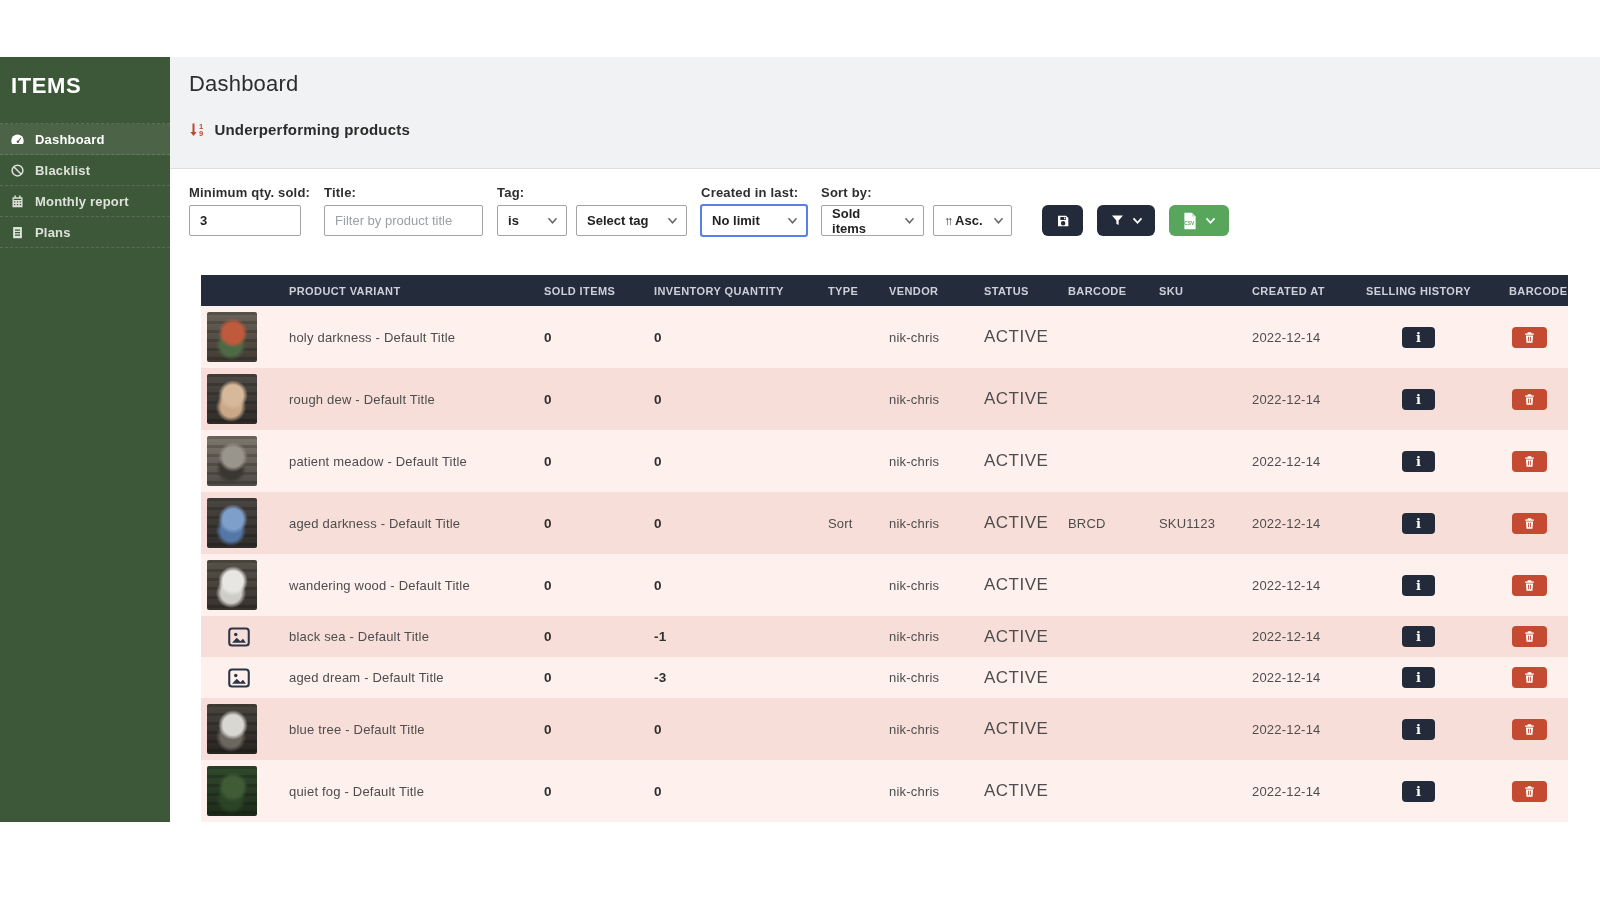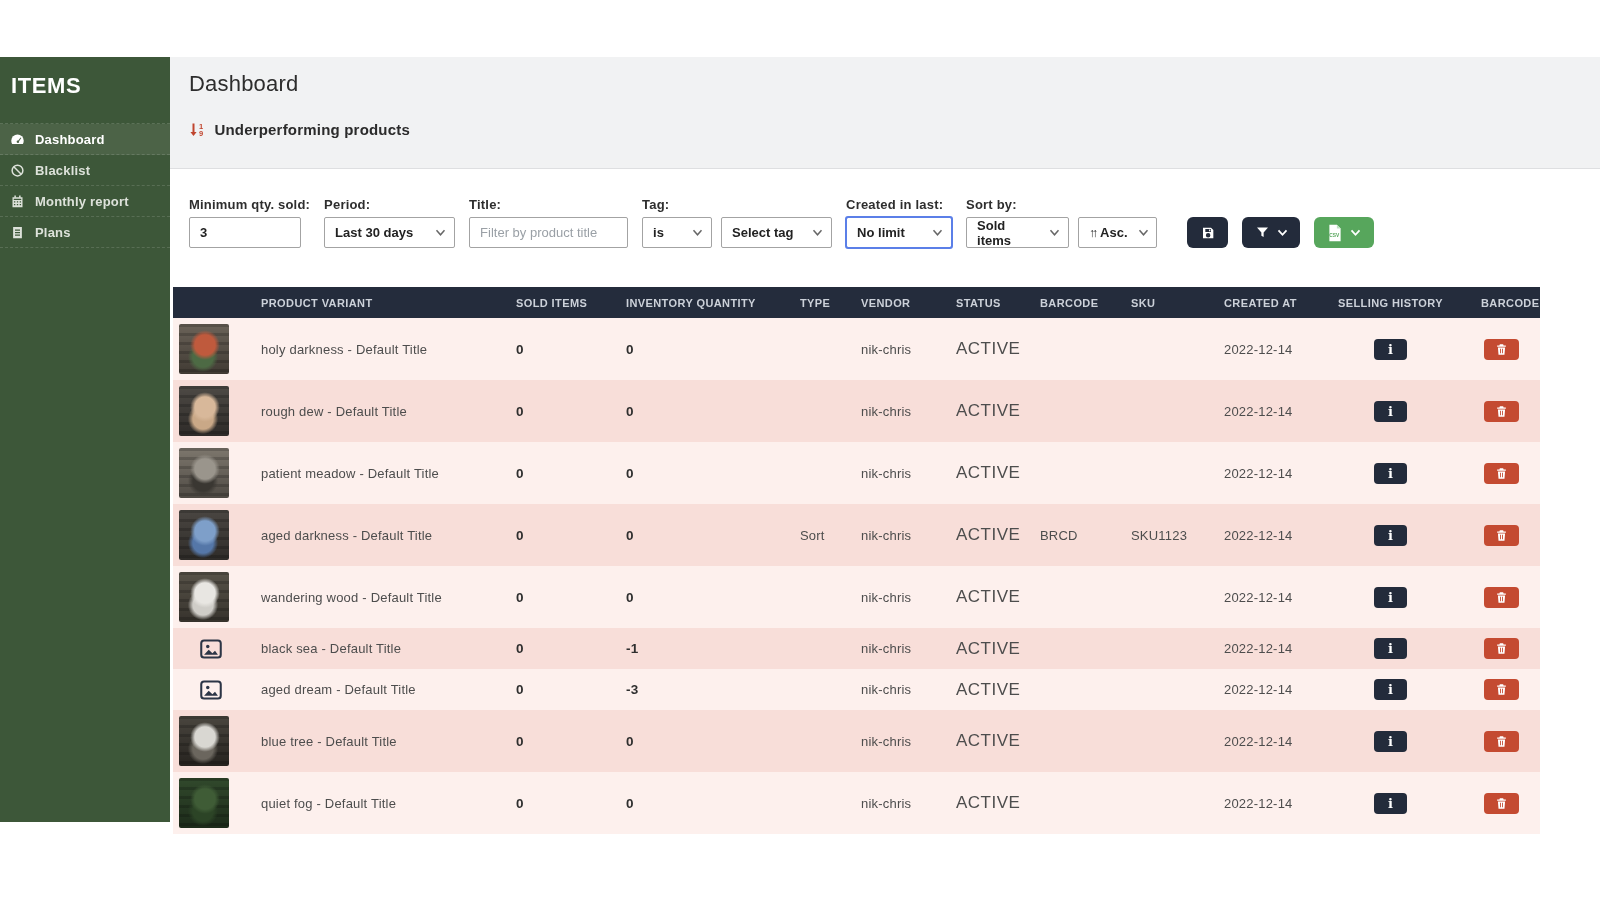--- a/index.html
+++ b/index.html
@@ -28,21 +28,21 @@
   
   .main { flex:1; background:#fff; }
   .topbar { height:112px; background:#f1f2f3; border-bottom:1px solid #dedfe1; padding-left:19px; }
   .page-title { margin:0; padding-top:14px; font-size:22px; font-weight:500; color:#2d2d2d; letter-spacing:.2px; }
   .section-header { margin-top:24px; display:flex; align-items:center; gap:11px; font-size:15px; font-weight:700; color:#2b2b2b; letter-spacing:.2px; }
 
   .sortnum { display:flex; align-items:center; gap:1px; }
   .sortnum .nums { display:flex; flex-direction:column; font-size:7.5px; line-height:7px; font-weight:700; color:#c0452e; }
 
   
-  .filters { display:flex; align-items:flex-end; padding:28px 0 0 19px; }
+  .filters { display:flex; align-items:flex-end; padding:16px 0 0 19px; }
   .fgroup { display:flex; flex-direction:column; margin-right:14px; }
   .fgroup label { font-size:13px; font-weight:700; color:#2e2e2e; margin-bottom:5px; letter-spacing:.2px; }
   .frow { display:flex; gap:9px; }
   .control {
     height:31px; border:1px solid #a3a3a3; border-radius:2px; background:#fff;
     font-size:13px; color:#222; font-family:inherit;
   }
   input.control { padding:0 10px; font-weight:600; }
   input.control::placeholder { color:#9aa0a6; font-weight:400; }
   .select {
@@ -56,21 +56,21 @@
   .actions { display:flex; gap:14px; margin-left:16px; }
   .btn {
     height:31px; border:none; border-radius:6px; display:flex; align-items:center;
     justify-content:center; gap:7px; cursor:pointer; padding:0 11px;
   }
   .btn-dark { background:#232b3b; color:#fff; }
   .btn-green { background:#57a65c; color:#fff; }
   .btn svg { display:block; }
 
   
-  .table { margin:39px 0 0 3px; width:1367px;
+  .table { margin:39px 0 0 31px; width:1367px;
     --cols: 76px 267px 110px 174px 61px 95px 84px 82px 93px 121px 145px 1fr; }
   .thead {
     display:grid; grid-template-columns:var(--cols); align-items:center; height:31px;
     background:#242c3c; color:#ccd1d9; font-size:11px; font-weight:700; letter-spacing:.4px;
   }
   .trow { display:grid; grid-template-columns:var(--cols); align-items:center; }
   .row-tall { height:62px; }
   .row-short { height:41px; }
   .trow:nth-child(odd) { background:#fdf0ed; }
   .trow:nth-child(even) { background:#f8ded9; }
@@ -147,31 +147,20 @@
             </span>
         </span>
         <span>Underperforming products</span>
       </div>
     </div>
 
     <div class="filters">
       <div class="fgroup">
         <label>Minimum qty. sold:</label>
         <input class="control" style="width: 112px;" value="3">
-      </div>
-      <div class="fgroup">
-        <label>Period:</label>
-        <div class="select control" style="width:131px">
-          <span>Last 30 days</span>
-          <span class="chev">
-            <svg width="11" height="8" viewBox="0 0 12 9">
-                <path d="M1.5 1.5 6 6.5l4.5-5" stroke="#666" stroke-width="1.7" fill="none"></path>
-              </svg>
-          </span>
-        </div>
       </div>
       <div class="fgroup">
         <label>Title:</label>
         <input class="control" style="width: 159px;" placeholder="Filter by product title">
       </div>
       <div class="fgroup">
         <label>Tag:</label>
         <div class="frow">
           <div class="select control" style="width:70px">
             <span>is</span>

